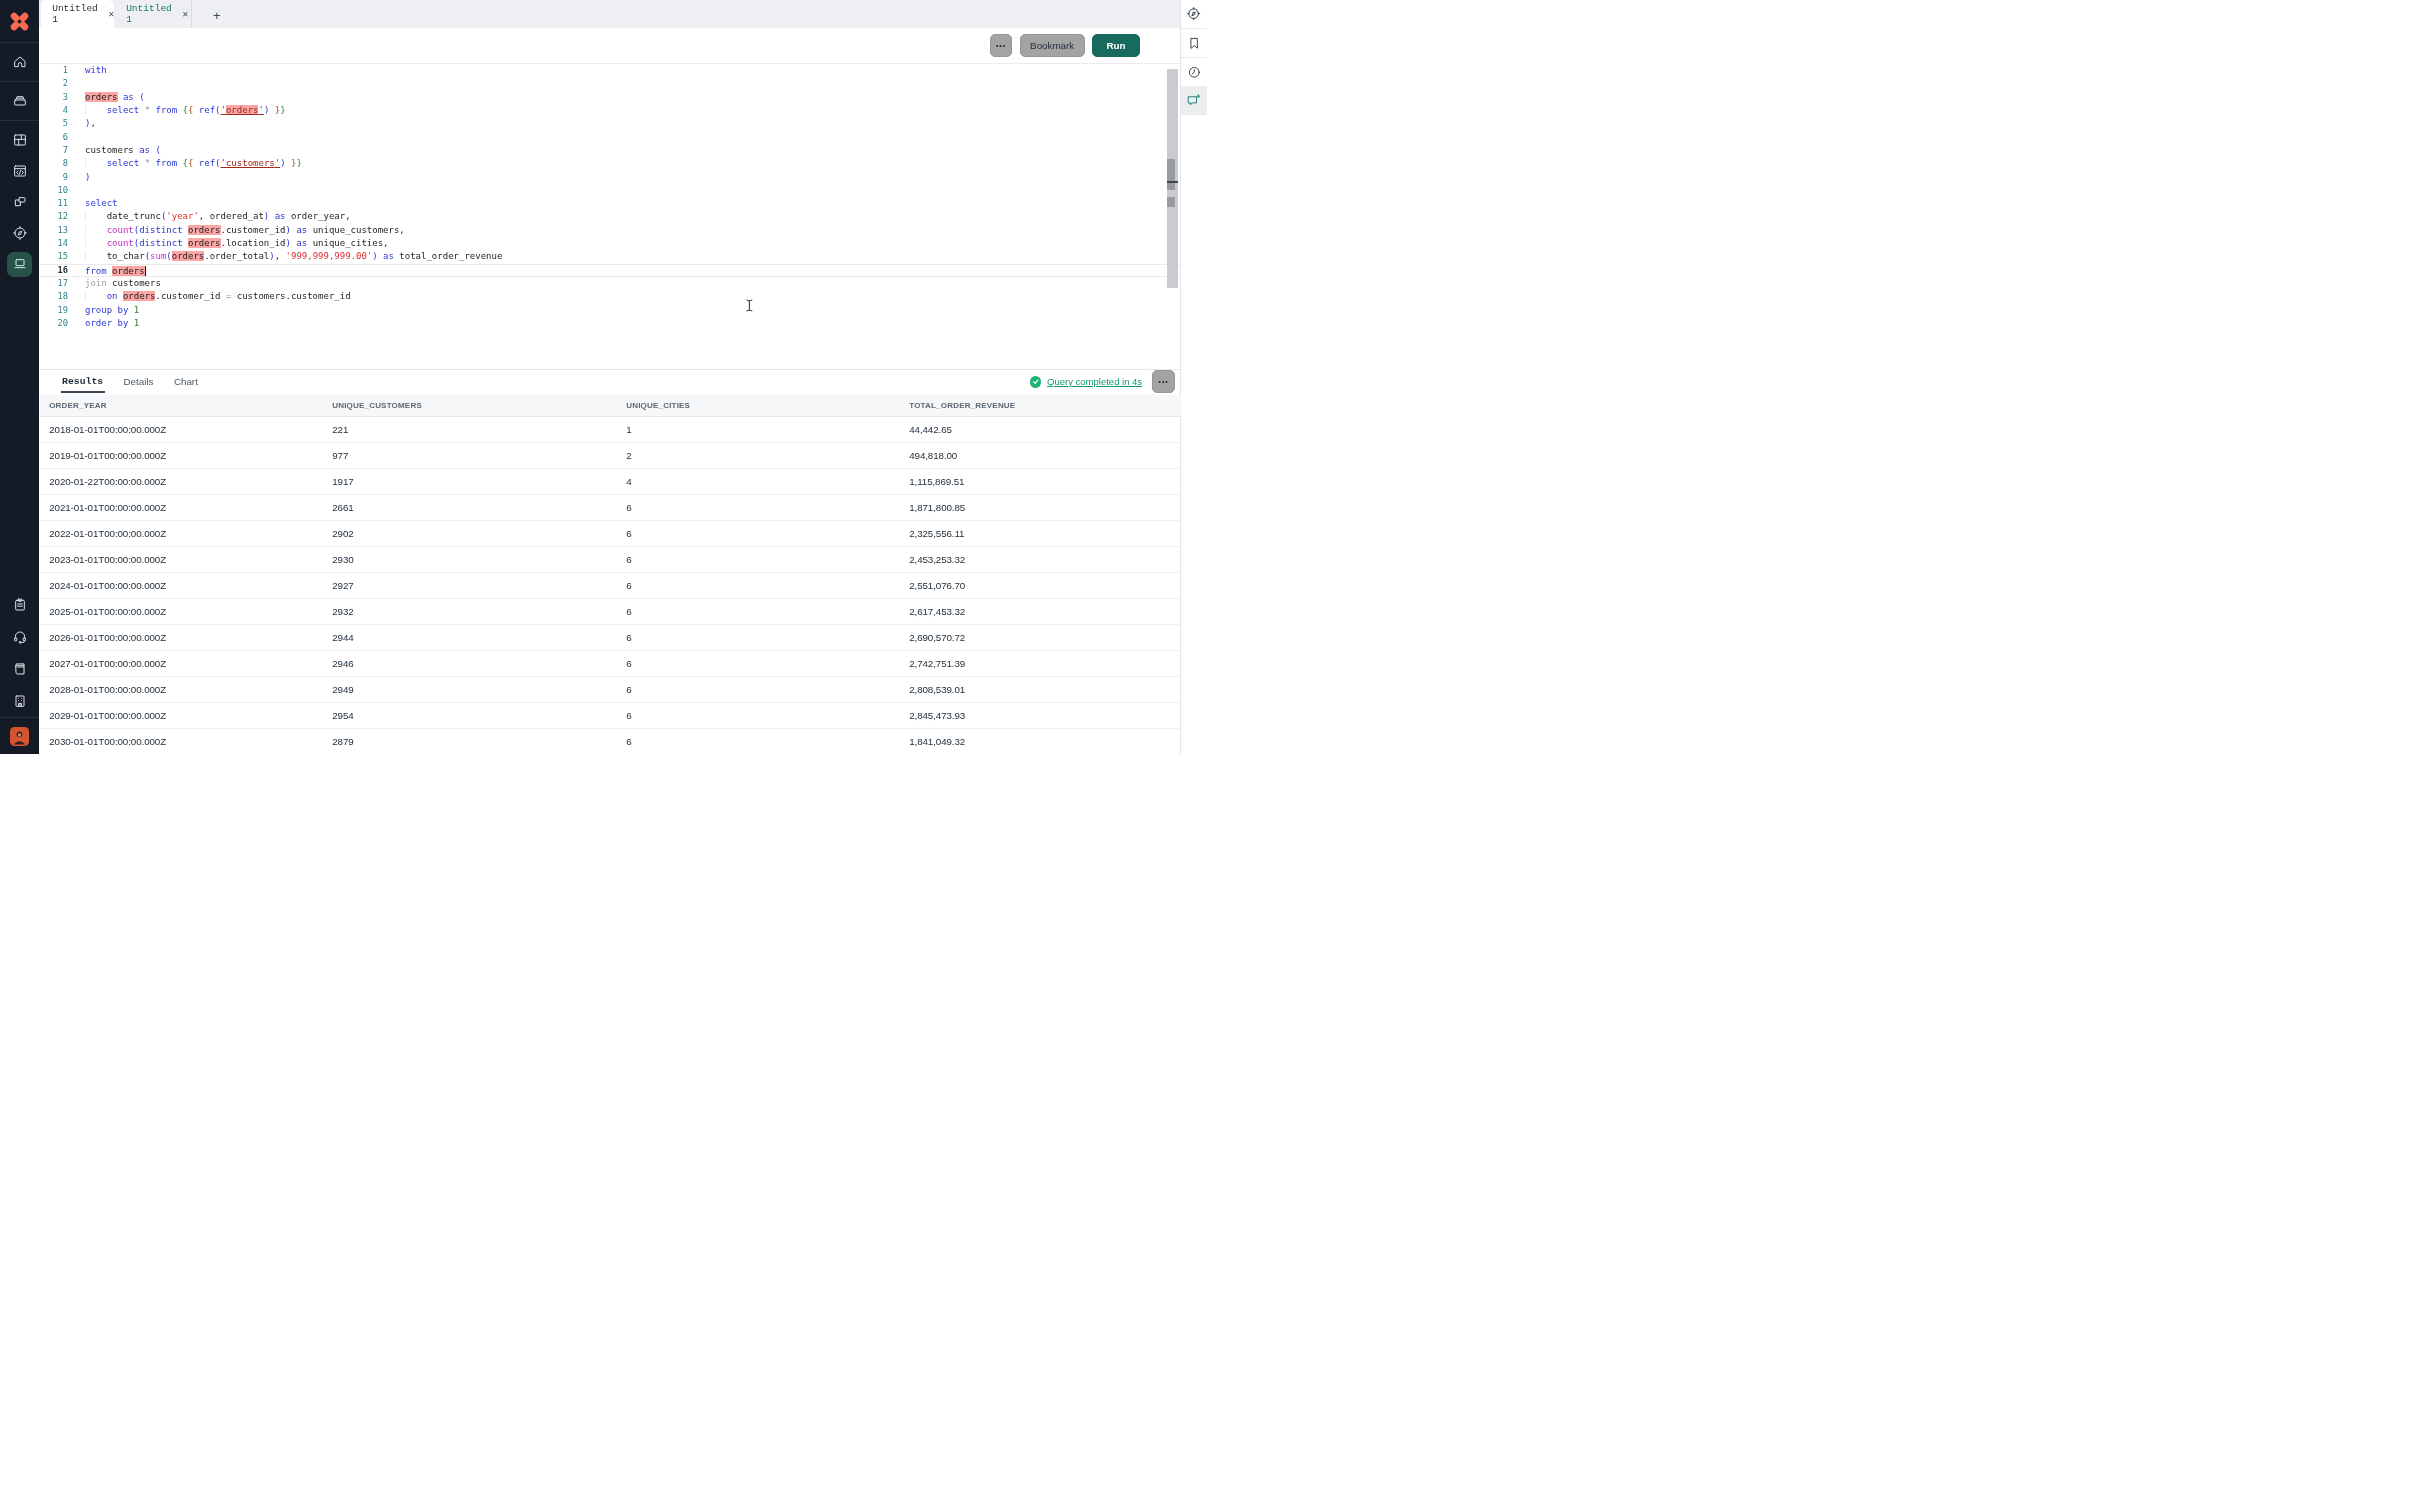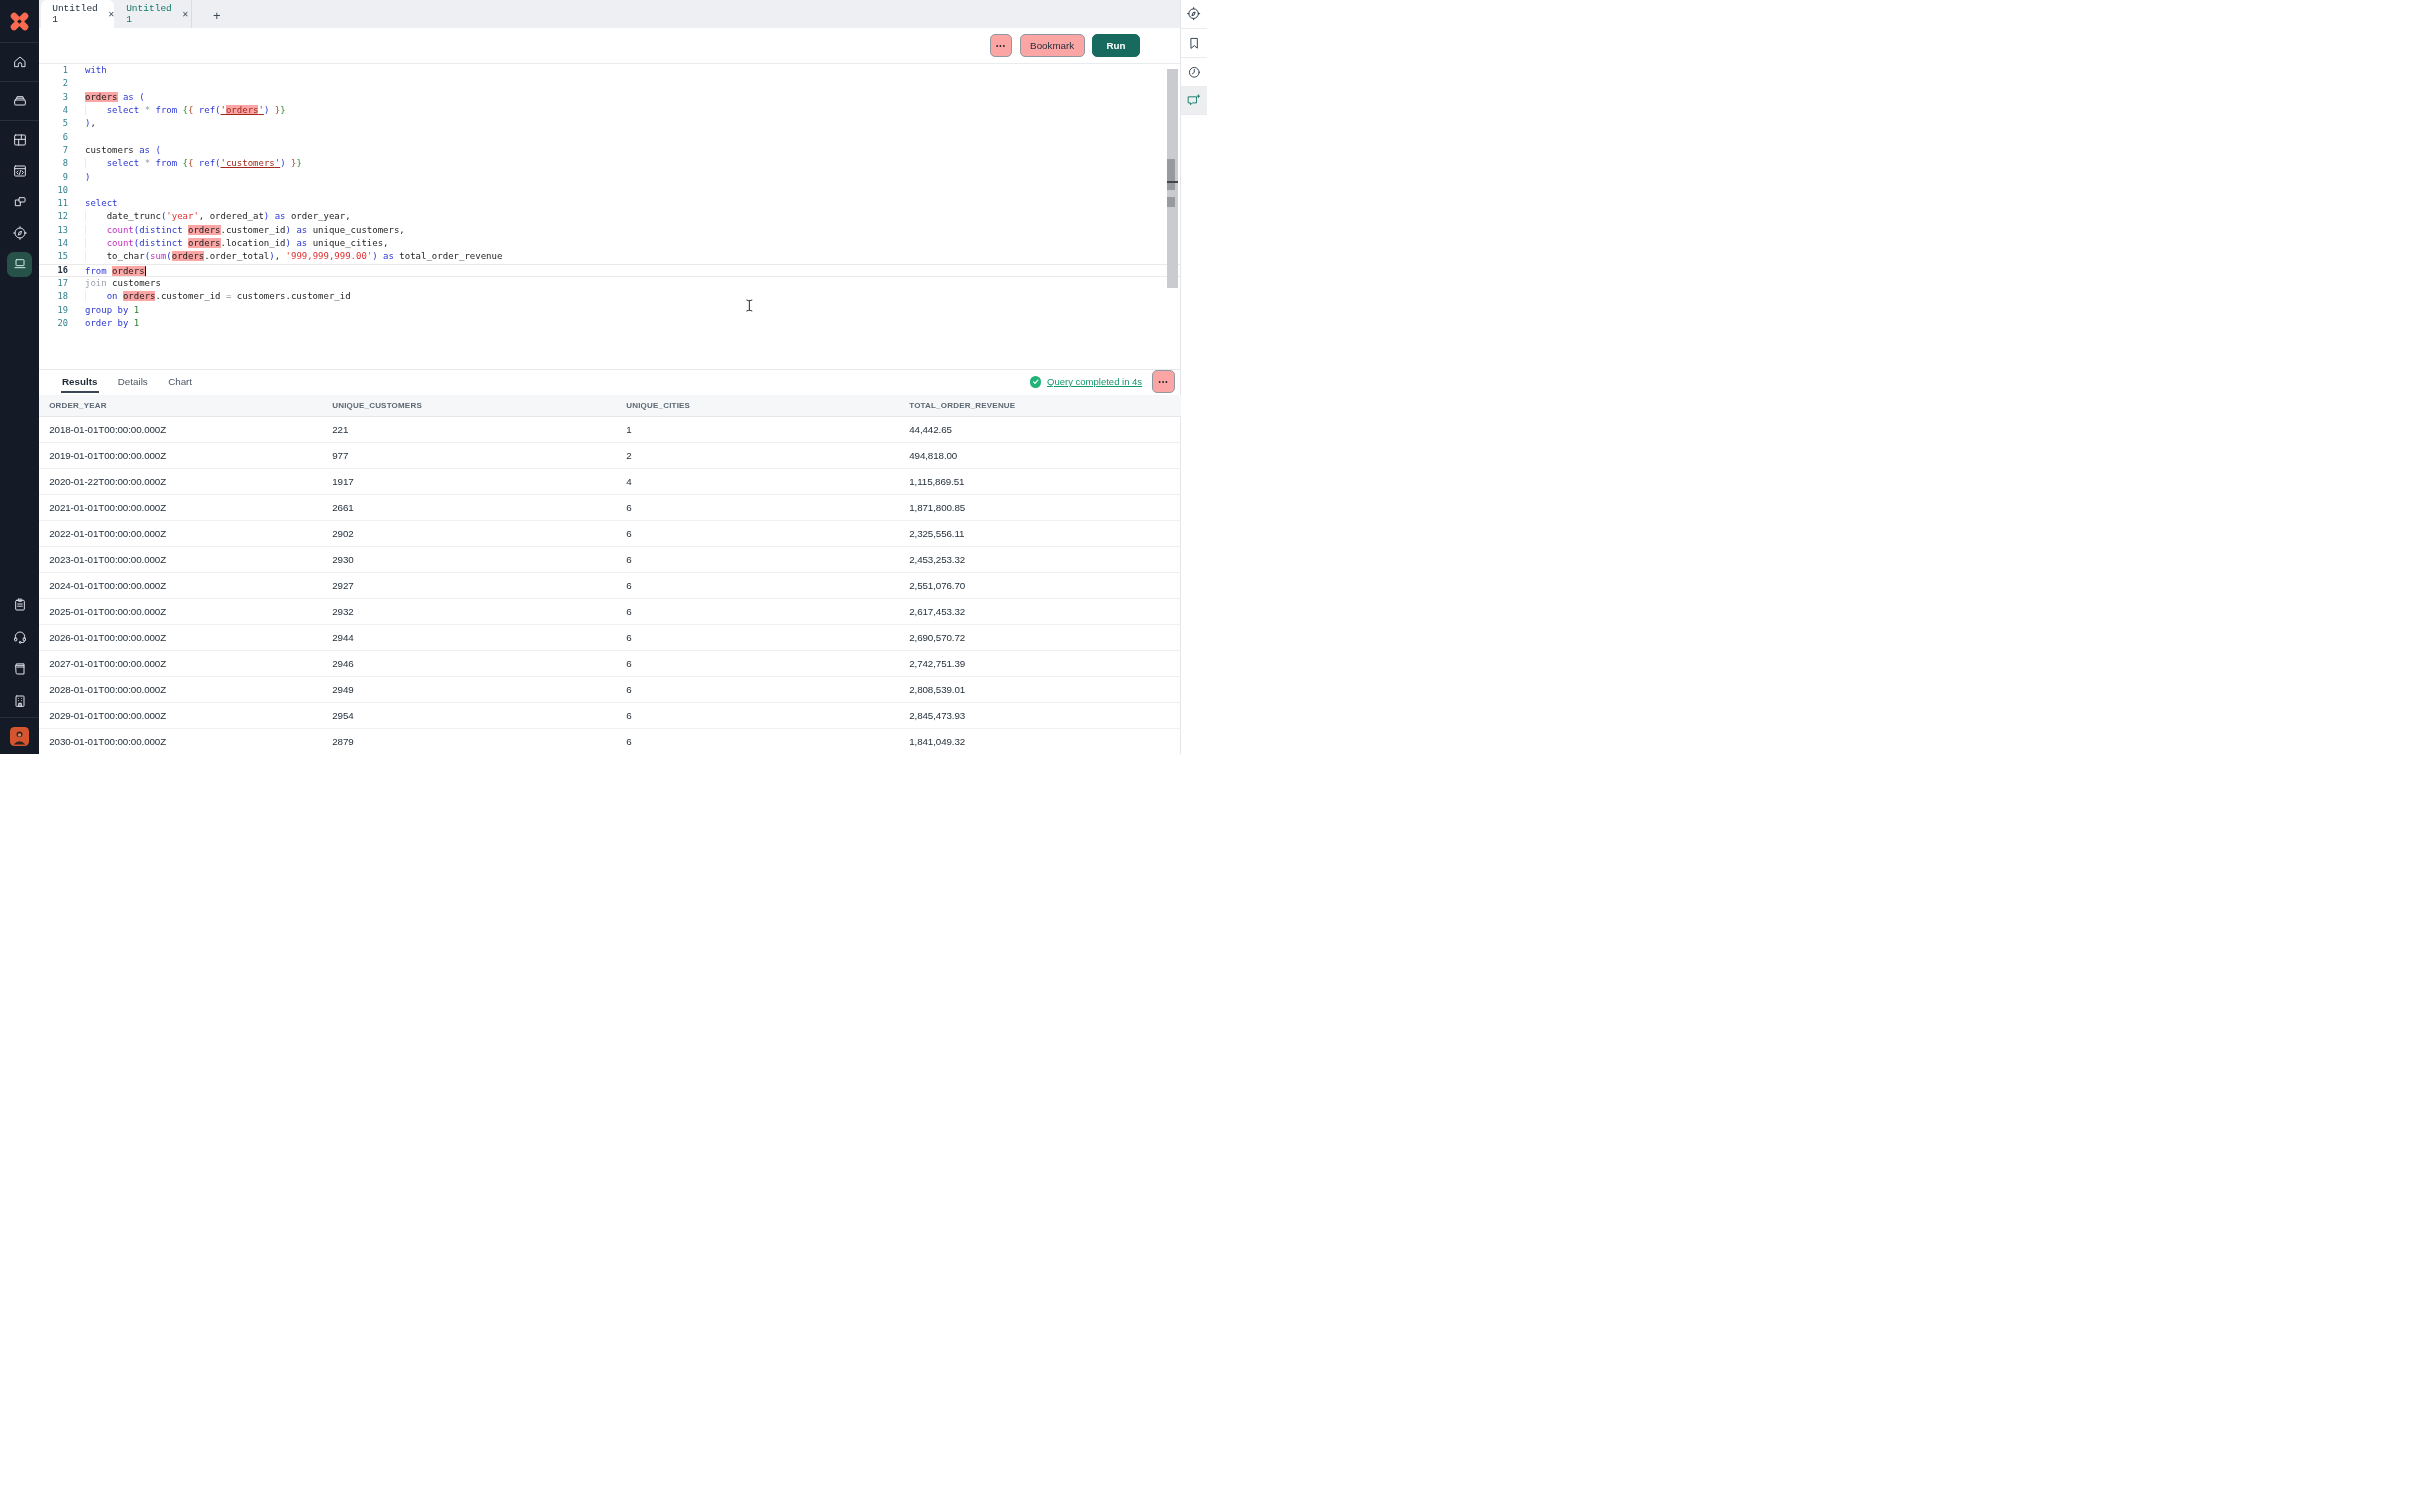--- a/index.html
+++ b/index.html
@@ -25,21 +25,21 @@
   .main{flex:1 1 auto;display:flex;flex-direction:column;position:relative;min-width:0;}
   .tabbar{height:29px;background:#edeff2;display:flex;align-items:flex-end;padding-left:1.5px;}
   .tab{height:28px;display:flex;align-items:center;padding:0 7.3px 0 11.7px;font-size:9.5px;color:#1f2d3a;cursor:pointer;}
   .tab .tlabel{margin-right:10.2px;font-family:Liberation Mono, monospace;}
   .tab.active{background:#fff;border-radius:5.8px 5.8px 0 0;width:55px;}
   .tab.t2{width:58px;border-right:0.7px solid #d9dce0;color:#14786c;}
   .tab .x{font-size:8px;color:#45525e;cursor:pointer;}
   .newtab{background:none;border:none;font-size:13px;color:#3c4954;margin:0 0 5.1px 14.6px;cursor:pointer;line-height:1;}
 
   .toolbar{height:36px;background:#fff;border-bottom:0.7px solid #e9ebee;display:flex;align-items:center;justify-content:flex-end;padding-right:40px;gap:7.3px;}
-  .btn{height:22.6px;border:0.7px solid #8f97a0;border-radius:5.1px;background:#fca5a5;color:#1f2d3a;font-size:9.8px;font-family:"Liberation Sans",sans-serif;display:flex;align-items:center;justify-content:center;cursor:pointer;}
+  .btn{height:22.6px;border:0.7px solid #8f97a0;border-radius:5.1px;background:#a3a3a3;color:#1f2d3a;font-size:9.8px;font-family:"Liberation Sans",sans-serif;display:flex;align-items:center;justify-content:center;cursor:pointer;}
   .btn.icon-btn{width:22.6px;font-size:6.6px;letter-spacing:1.1px;color:#1a222b;padding:0;}
   .btn.bookmark{padding:0 9.5px;}
   .btn.run{background:#176a5e;border-color:#176a5e;color:#fff;width:48px;font-weight:bold;}
 
   
   .editor{height:314px;background:#fff;position:relative;overflow:hidden;}
   .line{display:flex;height:13.3px;line-height:13.3px;font-family:"DejaVu Sans Mono","Liberation Mono",monospace;font-size:9px;white-space:pre;}
   .ln{flex:0 0 29px;text-align:right;color:#33808e;font-size:8.7px;user-select:none;}
   .lcode{padding-left:17px;color:#1e1e1e;}
   .line.cur{box-shadow:inset 0 0.7px 0 #e4e4e4, inset 0 -0.7px 0 #e4e4e4;}
@@ -54,21 +54,21 @@
   .c-jn{color:#9aa1a8;}
   .c-nm{color:#2d7d33;}
   .c-hl{background:#fca5a5;}
   .c-g{box-shadow:inset 0.7px 0 0 #e3e3e3;}
   .c-caret{display:inline-block;width:0;border-left:1.1px solid #101010;height:10.2px;transform:translateY(2.2px);}
 
   
   .results{flex:1 1 auto;border-top:0.7px solid #e7e9ec;display:flex;flex-direction:column;min-height:0;}
   .res-head{height:33px;display:flex;align-items:center;padding:0 5.1px 0 23px;gap:20.4px;}
   .res-tab{font-size:9.8px;color:#4a5866;height:100%;display:flex;align-items:center;position:relative;cursor:pointer;}
-  .res-tab.on{color:#1f2d3a;font-weight:bold;}
+  .res-tab.on{color:#1f2d3a;font-weight:bold;font-family:Liberation Mono, monospace;}
   .res-tab.on::after{content:"";position:absolute;left:-1.5px;right:-1.5px;bottom:0;height:2.2px;background:#3b4754;}
   .res-status{margin-left:auto;display:flex;align-items:center;gap:5.8px;}
   .chk{width:11.7px;height:11.7px;border-radius:50%;background:#1fb375;display:flex;align-items:center;justify-content:center;}
   .res-status .msg{font-size:9.5px;color:#13976d;margin-right:4.4px;text-decoration:underline;}
 
   table.res{border-collapse:collapse;table-layout:fixed;width:1142px;margin-top:2.2px;}
   table.res th{background:#f6f7f8;border-bottom:0.7px solid #e4e6e9;height:20.4px;text-align:left;font-size:8px;color:#5c6873;font-weight:bold;letter-spacing:0.2px;padding:0 0 0 10.2px;}
   table.res td{height:25px;border-bottom:0.7px solid #edeff1;font-size:9.8px;color:#24313d;padding:0 0 0 10.2px;letter-spacing:-0.1px;}
 
   

